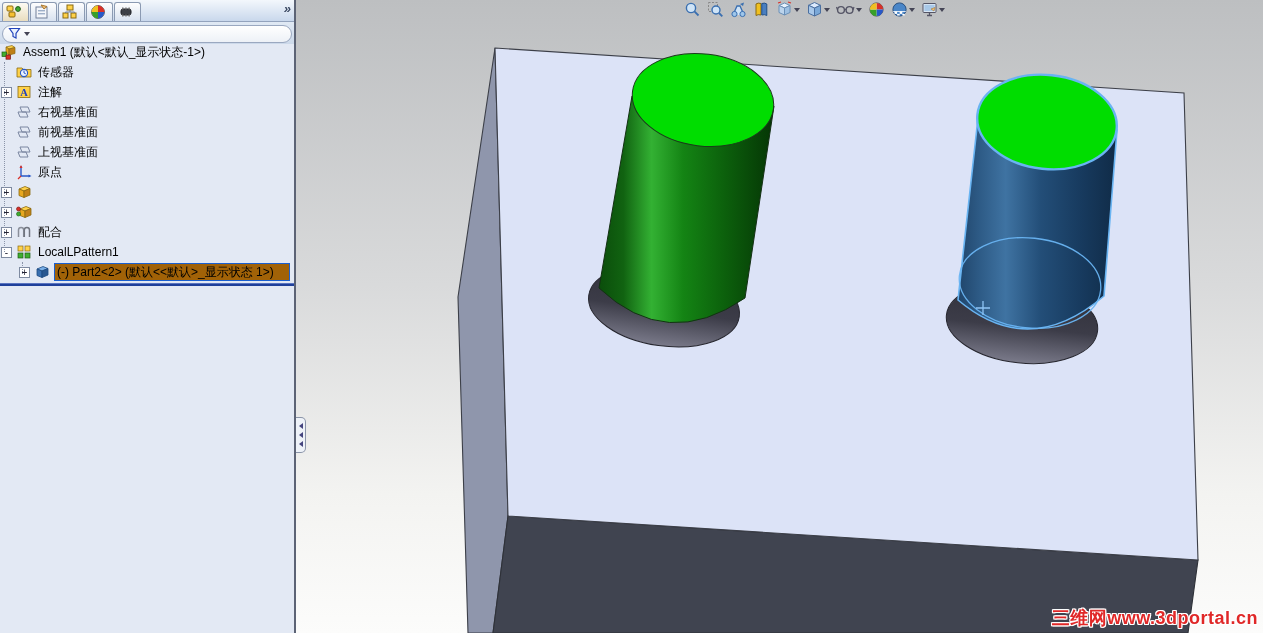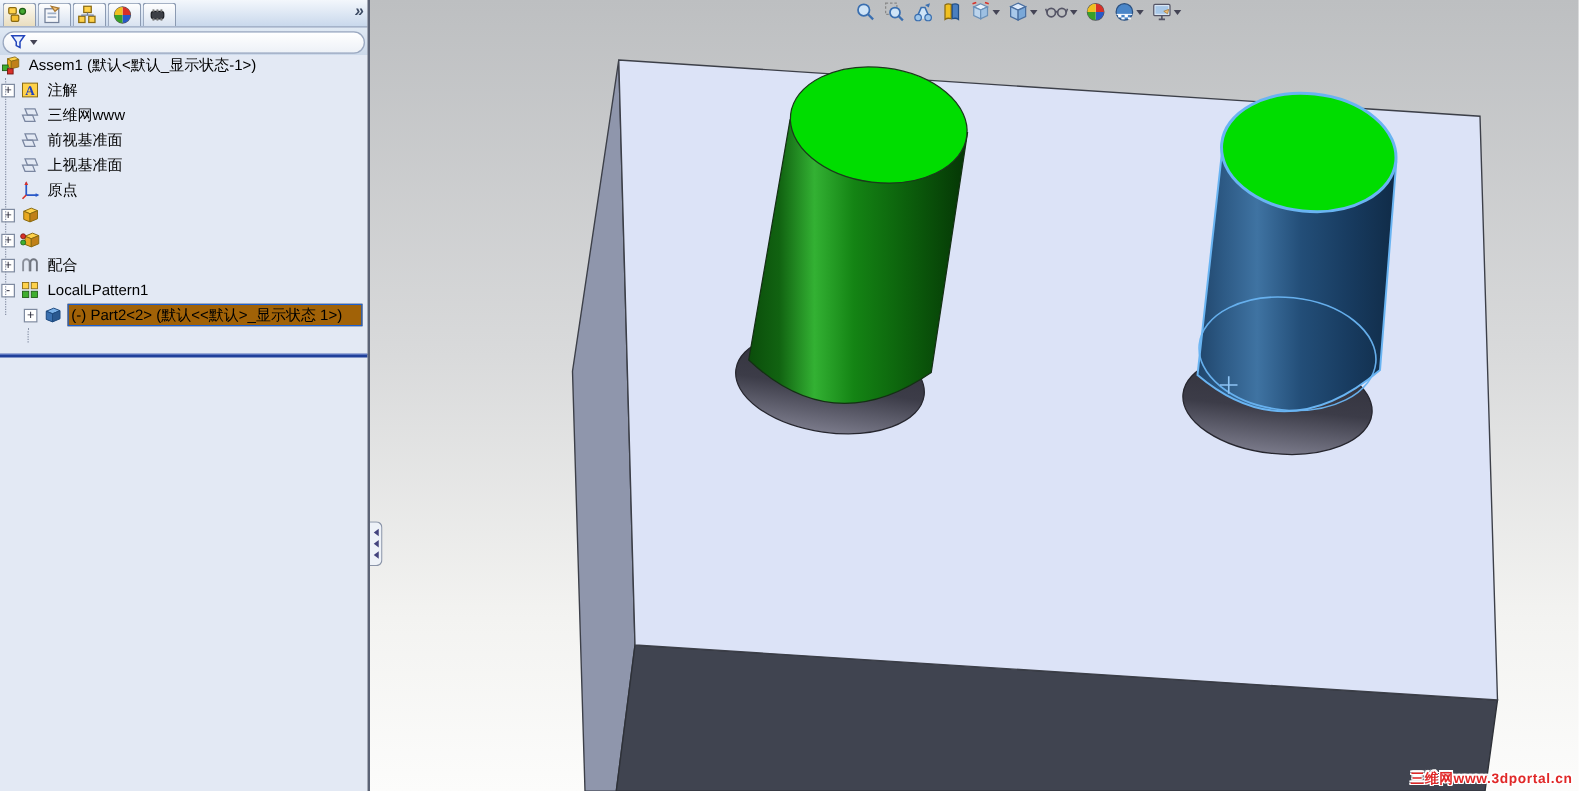--- a/index.html
+++ b/index.html
@@ -27,21 +27,21 @@
   .rollback{position:absolute;top:283px;left:0;width:294px;height:3px;background:#20409a;border-top:1px solid #5a74c0;box-sizing:border-box;}
   .divider{position:absolute;left:294px;top:0;width:2px;height:633px;background:#5c6375;}
   .splitter{position:absolute;left:296px;top:417px;width:9px;height:34px;background:#eef2f8;border:1px solid #8a94a8;border-left:none;border-radius:0 5px 5px 0;display:flex;flex-direction:column;justify-content:center;align-items:center;gap:3px;z-index:5;}
   .larr{width:0;height:0;border-top:3px solid transparent;border-bottom:3px solid transparent;border-right:4px solid #44447e;}
 
   
   .viewport{position:absolute;left:296px;top:0;width:967px;height:633px;background:linear-gradient(#bdbfc1,#d9dadb 45%,#f3f3f1 78%,#fcfcfb);}
   .scene{position:absolute;left:0;top:0;}
   .hud{position:absolute;left:388px;top:1px;display:flex;align-items:center;gap:6px;z-index:4;}
   .hudgrp{display:flex;align-items:center;gap:1px;}
-  .watermark{position:absolute;right:5px;bottom:3px;font-size:11px;font-weight:bold;color:#e02828;letter-spacing:0.5px;z-index:6;
+  .watermark{position:absolute;right:5px;bottom:3px;font-size:18px;font-weight:bold;color:#e02828;letter-spacing:0.5px;z-index:6;
     text-shadow:-1px -1px 0 #fff,1px -1px 0 #fff,-1px 1px 0 #fff,1px 1px 0 #fff,0 -1px 0 #fff,0 1px 0 #fff,-1px 0 0 #fff,1px 0 0 #fff;}
 </style>
 </head>
 <body>
 
 <div class="app">
 
   <div class="panel">
 
     <div class="tabbar">
@@ -108,37 +108,46 @@
         <svg class="ticon" style="margin-left:1px" viewBox="0 0 16 16">
           <polygon points="5,3 11,1.5 14,3.5 8,5" fill="#ffd24a" stroke="#8a6a10" stroke-width="0.7"></polygon>
           <polygon points="5,3 8,5 8,11 5,9" fill="#e8a820" stroke="#8a6a10" stroke-width="0.7"></polygon>
           <polygon points="8,5 14,3.5 14,9.5 8,11" fill="#c08018" stroke="#8a6a10" stroke-width="0.7"></polygon>
           <rect x="1" y="8" width="4.5" height="4.5" fill="#3fae2f" stroke="#1e5c14" stroke-width="0.7"></rect>
           <rect x="5" y="11" width="4.5" height="4.2" fill="#d83028" stroke="#701410" stroke-width="0.7"></rect>
         </svg>
         <span class="row-label">Assem1  (默认&lt;默认_显示状态-1&gt;)</span>
       </div>
 
+      <div class="row">
+        <span class="noexp"></span>
+        <svg class="ticon" viewBox="0 0 16 16">
+          <path d="M1 4 H6 L7.5 5.5 H15 V13 H1 Z" fill="#ffd24a" stroke="#8a6a10" stroke-width="0.8"></path>
+          <circle cx="8" cy="9" r="3.6" fill="#eaf2ff" stroke="#2858c8" stroke-width="1.1"></circle>
+          <path d="M8 9 L8 6.6 M8 9 L9.8 9.8" stroke="#2858c8" stroke-width="1"></path>
+        </svg>
+        <span class="row-label">传感器</span>
+      </div>
 
       <div class="row">
         <div class="exp">+</div>
         <svg class="ticon" viewBox="0 0 16 16">
           <rect x="2" y="2.5" width="12" height="11" fill="#ffd24a" stroke="#8a6a10" stroke-width="0.8"></rect>
           <text x="8" y="12" text-anchor="middle" font-size="10.5" font-weight="bold" fill="#2040c0" font-family="Liberation Serif, serif">A</text>
         </svg>
         <span class="row-label">注解</span>
       </div>
 
       <div class="row">
         <span class="noexp"></span>
         <svg class="ticon" viewBox="0 0 16 16">
           <polygon points="4,3 12,3 14,8 6,8" fill="none" stroke="#7a86a0" stroke-width="1"></polygon>
           <polygon points="2,8 10,8 12,13 4,13" fill="none" stroke="#7a86a0" stroke-width="1"></polygon>
         </svg>
-        <span class="row-label">三维网www</span>
+        <span class="row-label">右视基准面</span>
       </div>
 
       <div class="row">
         <span class="noexp"></span>
         <svg class="ticon" viewBox="0 0 16 16">
           <polygon points="4,3 12,3 14,8 6,8" fill="none" stroke="#7a86a0" stroke-width="1"></polygon>
           <polygon points="2,8 10,8 12,13 4,13" fill="none" stroke="#7a86a0" stroke-width="1"></polygon>
         </svg>
         <span class="row-label">前视基准面</span>
       </div>

